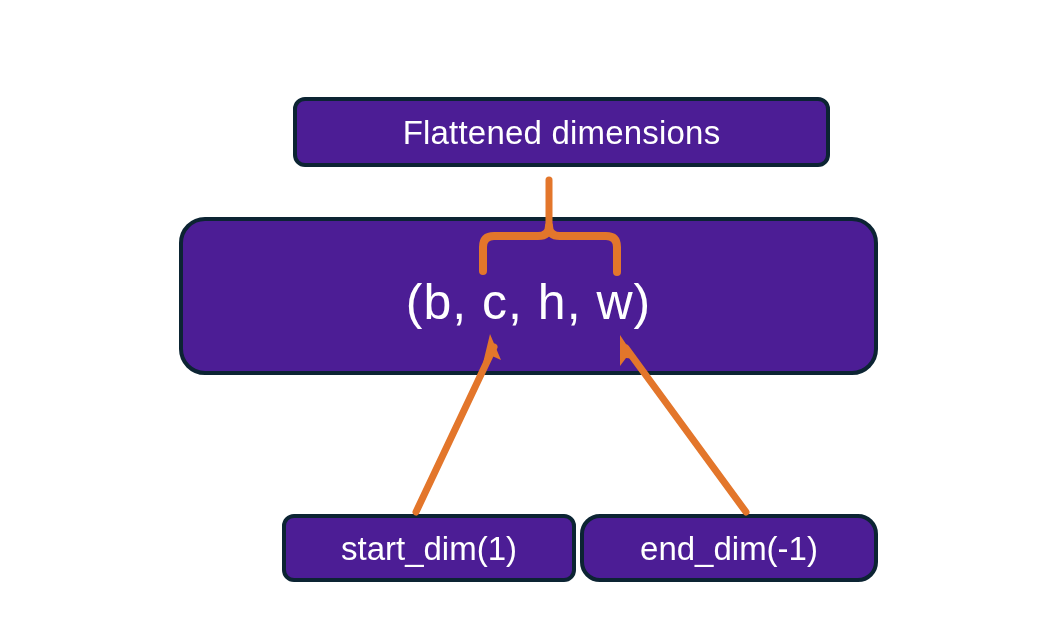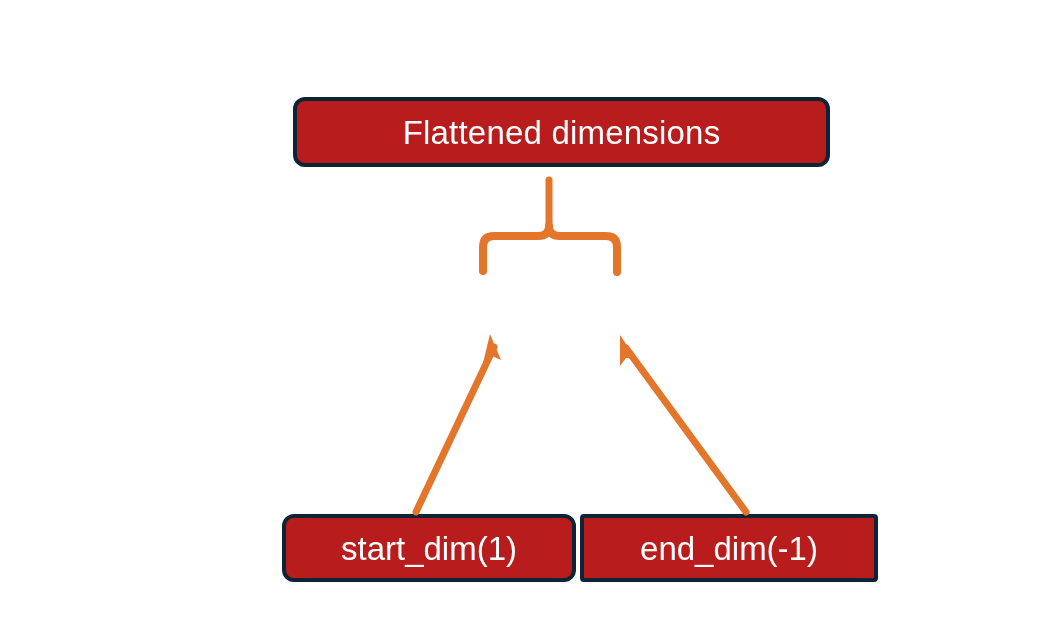--- a/index.html
+++ b/index.html
@@ -11,21 +11,21 @@
     position: relative;
     width: 1038px;
     height: 632px;
     background: #ffffff;
     overflow: hidden;
     font-family: "Liberation Sans", sans-serif;
   }
   .node {
     position: absolute;
     box-sizing: border-box;
-    background: #b91c1c;
+    background: #4c1d95;
     border: 4px solid #0c2433;
     display: flex;
     align-items: center;
     justify-content: center;
     color: #ffffff;
     text-align: center;
     line-height: 1;
     user-select: none;
   }
   .node-label {
@@ -68,21 +68,21 @@
     width: 294px;
     height: 68px;
     border-radius: 12px;
     margin-left: 12px;
   }
   #node-end-dim {
     left: 580px;
     top: 514px;
     width: 298px;
     height: 68px;
-    border-radius: 4px;
+    border-radius: 20px;
   }
   #node-start-dim .node-label,
   #node-end-dim .node-label {
     font-size: 33px;
   }
 
   #overlay {
     position: absolute;
     left: 0;
     top: 0;
@@ -93,20 +93,23 @@
 </style>
 </head>
 <body>
 
 <div id="canvas">
 
   <div class="node" id="node-flattened">
     <span class="node-label">Flattened dimensions</span>
   </div>
 
+  <div class="node" id="node-tuple">
+    <span class="node-label">(b, c, h, w)</span>
+  </div>
 
   <div class="node" id="node-start-dim">
     <span class="node-label">start_dim(1)</span>
   </div>
 
   <div class="node" id="node-end-dim">
     <span class="node-label">end_dim(-1)</span>
   </div>
 
   <svg id="overlay" viewBox="0 0 1038 632" width="1038" height="632">

